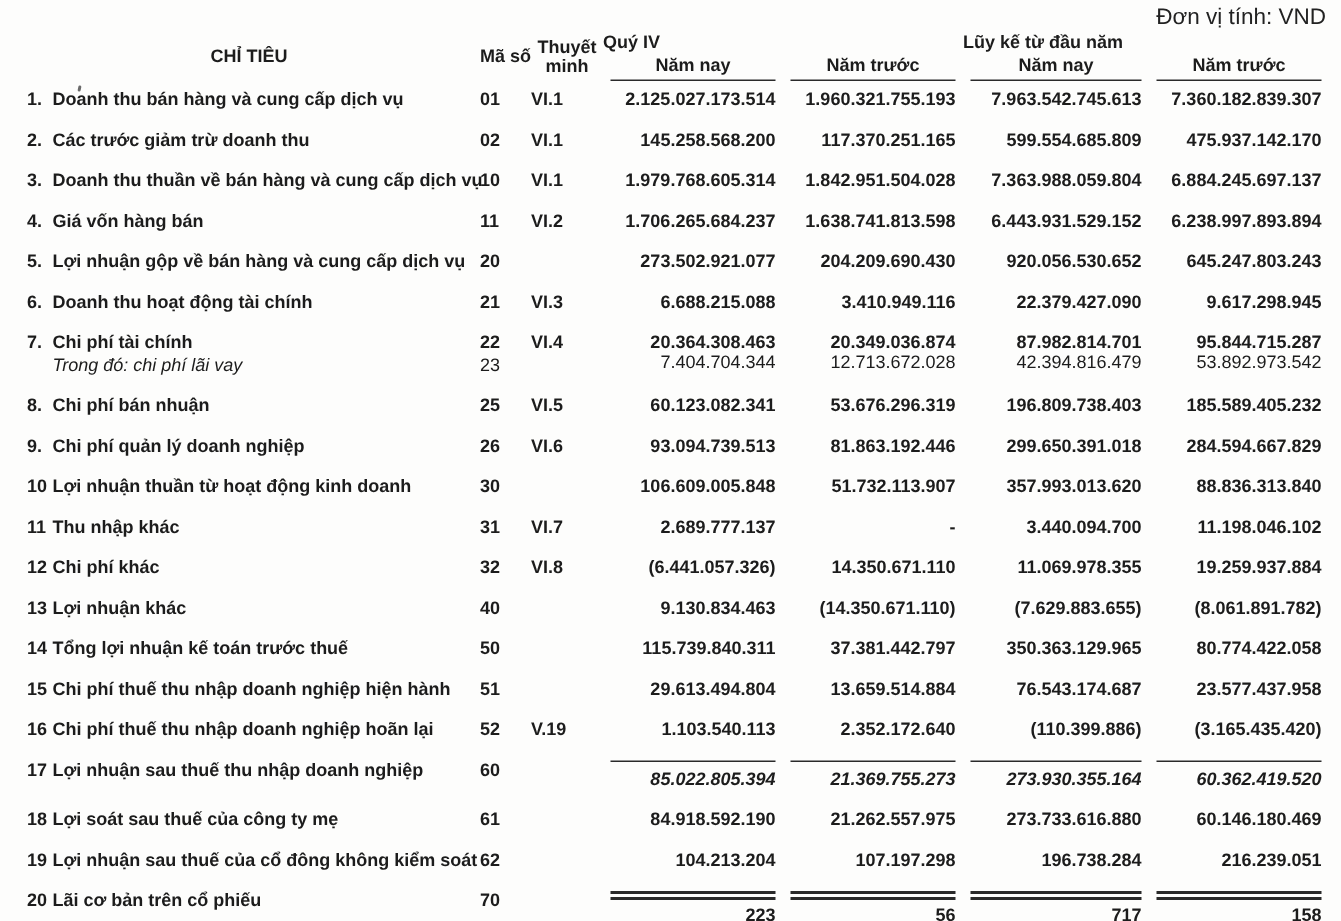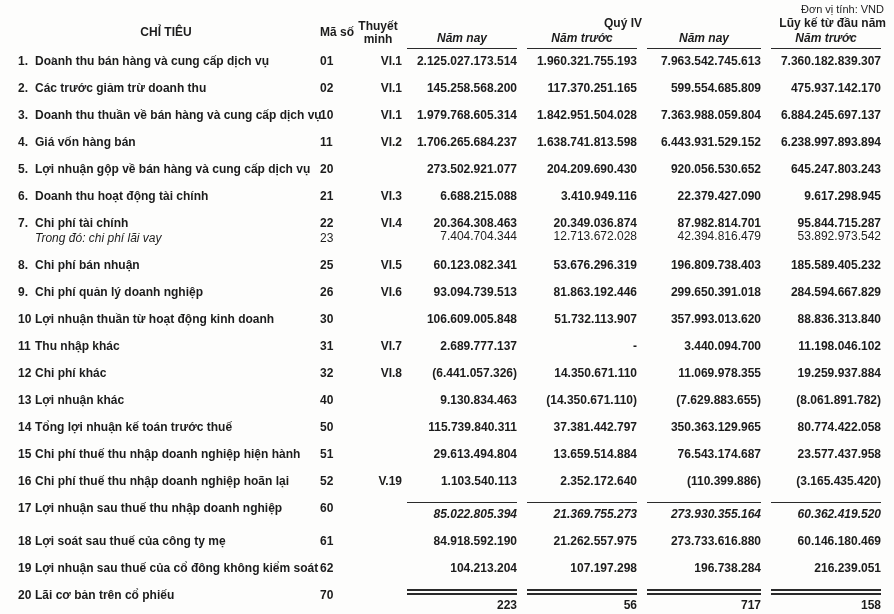--- a/index.html
+++ b/index.html
@@ -5,59 +5,59 @@
   * { box-sizing: border-box; }
   html, body { margin: 0; padding: 0; }
   body {
     width: 894px; height: 614px; overflow: hidden;
     background: #fdfdfc; color: #1c1c1c;
     font-family: "Liberation Sans", sans-serif;
     position: relative;
   }
   .page { padding: 3px 8px 0 12px; position: relative; }
   .unit-label {
-    text-align: right; font-size: 11px; font-weight: normal;
+    text-align: right; font-size: 15px; font-weight: normal;
     padding-right: 2px; margin-bottom: 1px; color: #222;
   }
   .speck {
     position: absolute; left: 52px; top: 57px; width: 2px; height: 4px;
     background: #6a6a6a; border-radius: 1px; transform: rotate(12deg);
   }
   table { border-collapse: collapse; width: 874px; table-layout: fixed; }
   col.c1 { width: 308px; }
   col.c2 { width: 34px; }
   col.c3 { width: 48px; }
   col.c4 { width: 120px; }
   col.c5 { width: 120px; }
   col.c6 { width: 124px; }
   col.c7 { width: 120px; }
 
   thead th { font-weight: bold; font-size: 12px; padding: 0; line-height: 13px; }
   th.h-chitieu { text-align: center; vertical-align: middle; }
   th.h-ma, th.h-tm { text-align: center; vertical-align: middle; white-space: normal; }
-  th.h-group { text-align: right; vertical-align: top; padding-top: 1px; }
-  th.h-sub { vertical-align: bottom; padding-top: 2px; font-style: italic; }
+  th.h-group { text-align: left; vertical-align: top; padding-top: 1px; }
+  th.h-sub { vertical-align: bottom; padding-top: 2px; }
   th.h-sub .ul {
     border-bottom: 1.7px solid #2a2a2a; padding-bottom: 3px;
     margin: 0 5px; text-align: center;
   }
 
   tbody td {
     font-size: 12px; font-weight: bold; vertical-align: top;
     padding: 6px 0 8px; line-height: 13px;
   }
   td.c-label { padding-left: 6px; }
   .lblline { display: flex; white-space: nowrap; }
   .lblline .no { flex: none; width: 17px; }
   .lblline .txt { flex: 1; }
   .lblline.sub, .num.sub, .code.sub { font-weight: normal; }
   .lblline.sub { margin-top: 2px; font-style: italic; }
   td.c-ma { text-align: left; }
   td.c-ma .code.sub { margin-top: 2px; }
-  td.c-tm { text-align: right; }
+  td.c-tm { text-align: left; }
   td.c-num { text-align: right; padding-left: 5px; padding-right: 5px; }
   .num { white-space: nowrap; }
   .num.sub { margin-top: 0; }
 
   tr.rule-top-single td.c-num .num:first-child {
     border-top: 1.7px solid #2a2a2a; padding-top: 5px; font-style: italic;
   }
   tr.rule-top-double td.c-num .num:first-child {
     border-top: 6px double #2a2a2a; padding-top: 4px;
   }

